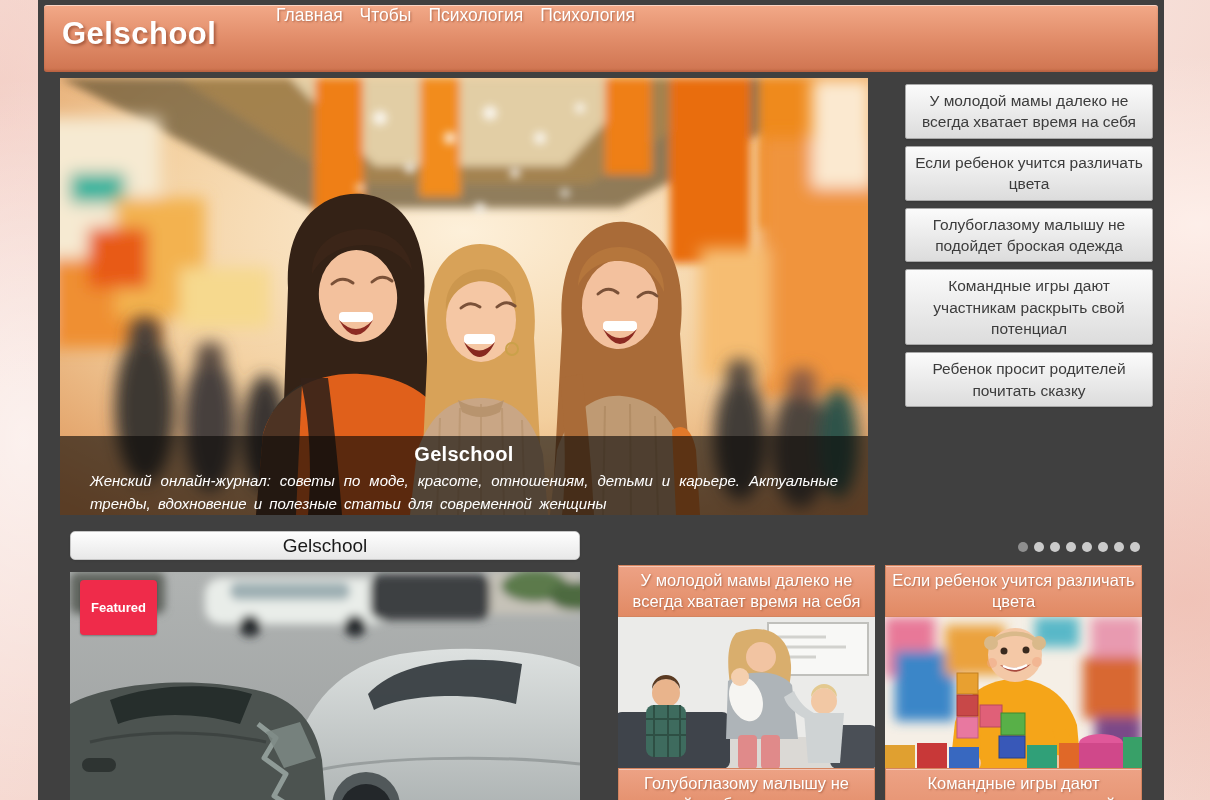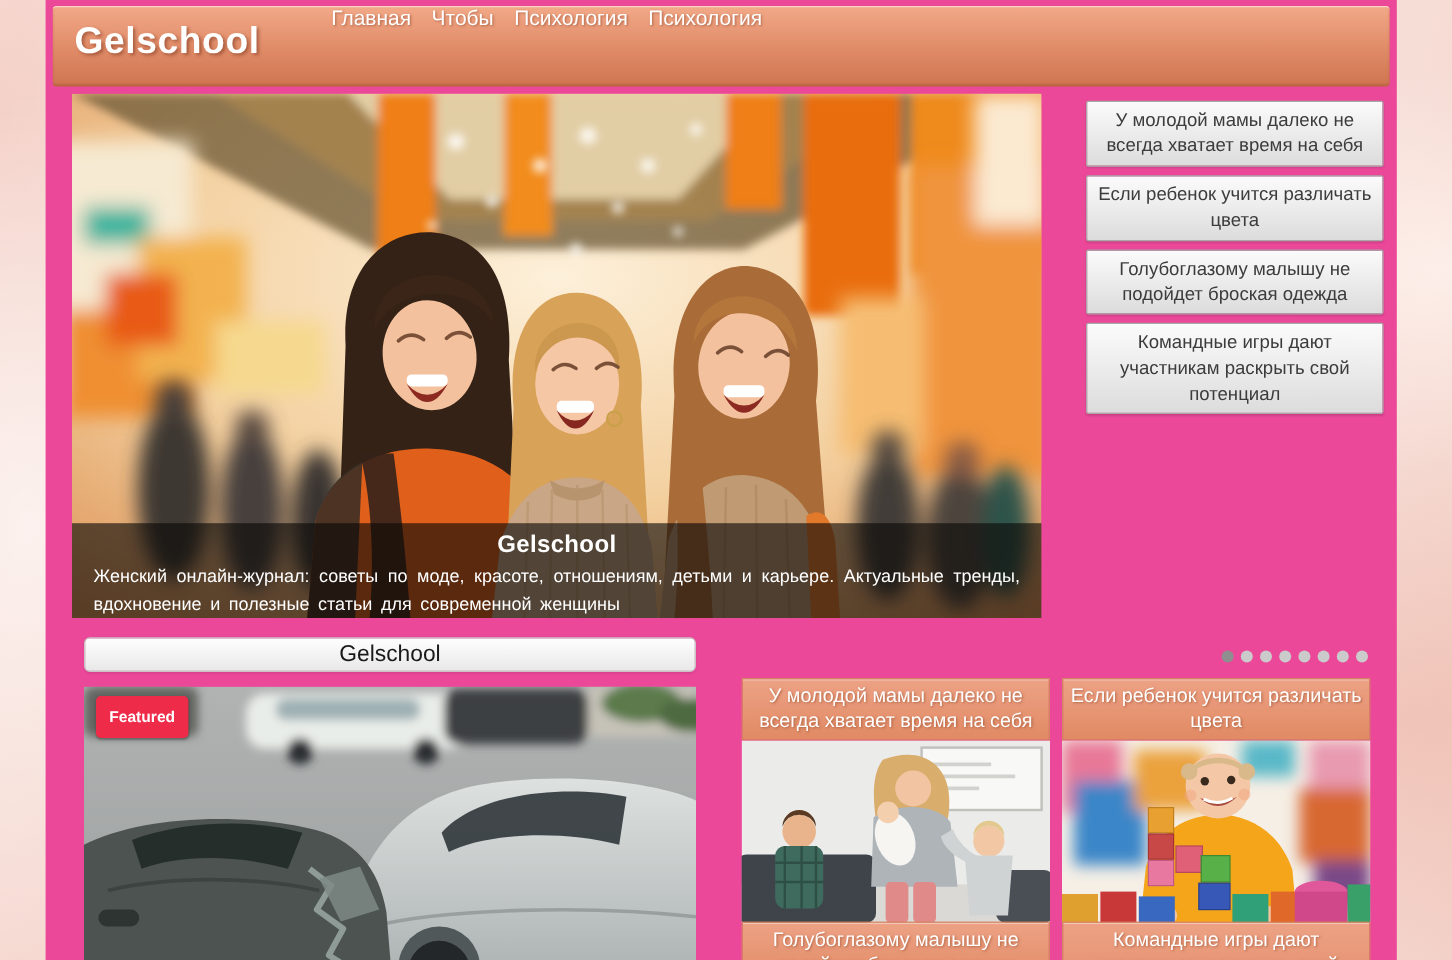--- a/index.html
+++ b/index.html
@@ -7,21 +7,21 @@
     width:1210px; height:800px; overflow:hidden; position:relative;
     font-family:"Liberation Sans", sans-serif;
     background-color:#f4d4cb;
     background-image:
       radial-gradient(ellipse 300px 520px at 2% 55%, rgba(255,255,255,.6), transparent 70%),
       radial-gradient(ellipse 420px 260px at 99% 28%, rgba(255,242,237,.85), transparent 65%),
       radial-gradient(ellipse 520px 300px at 98% 75%, rgba(238,183,170,.6), transparent 70%),
       radial-gradient(ellipse 260px 420px at 0% 12%, rgba(241,198,188,.6), transparent 70%),
       linear-gradient(105deg, #f8e1da 0%, #f2cec5 40%, #f8e6e0 70%, #f3d2c9 100%);
   }
-  .wrapper { position:absolute; left:38px; top:0; width:1126px; height:800px; background:#ec4899; overflow:hidden; }
+  .wrapper { position:absolute; left:38px; top:0; width:1126px; height:800px; background:#404040; overflow:hidden; }
 
   
   .site-header {
     position:absolute; left:6px; top:5px; width:1114px; height:67px; border-radius:3px;
     background:linear-gradient(180deg, #f2a988 0%, #e28e6b 48%, #cf7450 100%);
     box-shadow: inset 0 1px 0 rgba(255,255,255,.5), inset 0 -2px 2px rgba(150,70,40,.35);
   }
   .logo {
     position:absolute; left:18px; top:11px; font-size:31px; font-weight:bold; color:#fff;
     letter-spacing:.5px; text-shadow:2px 2px 3px rgba(120,50,25,.55); cursor:pointer;
@@ -31,21 +31,21 @@
            text-shadow:1px 1px 2px rgba(130,60,35,.55); }
 
   
   .hero { position:absolute; left:22px; top:78px; width:808px; height:437px; overflow:hidden; }
   .hero svg { display:block; width:808px; height:437px; }
   .hero-caption {
     position:absolute; left:0; bottom:0; width:100%; height:79px; box-sizing:border-box;
     background:rgba(10,8,6,.62); color:#fff; padding:7px 18px 0;
   }
   .hero-caption .cap-title { margin:0; font-size:20px; font-weight:bold; text-align:center; letter-spacing:.3px; }
-  .hero-caption .cap-text { margin:3px 0 0; font-size:15px; text-align:justify;
+  .hero-caption .cap-text { margin:3px 12px 0; font-size:15px; font-style:italic; text-align:justify;
     line-height:1.55; word-spacing:3px; }
 
   
   .sidebar { position:absolute; left:867px; top:84px; width:248px; display:flex; flex-direction:column; gap:7px; }
   .side-btn {
     background:linear-gradient(180deg,#fbfbfb,#dcdcdc); border:1px solid #a8a8a8; border-radius:2px;
     box-sizing:border-box; padding:5px 8px; font-size:15.5px; color:#3c3c3c; text-align:center;
     line-height:1.38; box-shadow:0 1px 2px rgba(0,0,0,.14); cursor:pointer;
   }
 
@@ -56,21 +56,21 @@
     text-align:center; font-size:19px; color:#1a1a1a; line-height:27px; box-shadow:0 1px 2px rgba(0,0,0,.08);
   }
   .dots { position:absolute; left:980px; top:542px; display:flex; gap:6px; }
   .dot { width:10px; height:10px; border-radius:50%; background:#cbcbcb; cursor:pointer; }
   .dot.active { background:#8f8f8f; }
 
   .featured-card { position:absolute; left:32px; top:572px; width:510px; height:240px; overflow:hidden; cursor:pointer; }
   .featured-card svg { display:block; width:510px; height:260px; }
   .featured-badge {
     position:absolute; left:10px; top:8px; background:#ef2b4a; color:#fff; font-weight:bold;
-    font-size:13px; padding:10px 11px; border-radius:4px; box-shadow:0 1px 2px rgba(0,0,0,.3);
+    font-size:13px; padding:20px 11px; border-radius:4px; box-shadow:0 1px 2px rgba(0,0,0,.3);
   }
 
   .card { position:absolute; width:257px; cursor:pointer; }
   .card-header {
     box-sizing:border-box; min-height:49px; display:flex; align-items:center; justify-content:center;
     background:linear-gradient(180deg,#eda285,#e18a64); border:1px solid #d4845f;
     box-shadow: inset 0 1px 0 rgba(255,255,255,.4);
     color:#fff; font-size:16.5px; text-align:center; padding:4px 6px; line-height:1.28;
     text-shadow:1px 1px 2px rgba(140,70,40,.6);
   }
@@ -202,20 +202,21 @@
       <div class="cap-title">Gelschool</div>
       <p class="cap-text">Женский онлайн-журнал: советы по моде, красоте, отношениям, детьми и карьере. Актуальные тренды, вдохновение и полезные статьи для современной женщины</p>
     </div>
   </div>
 
   <div class="sidebar">
     <div class="side-btn">У молодой мамы далеко не всегда хватает время на себя</div>
     <div class="side-btn">Если ребенок учится различать цвета</div>
     <div class="side-btn">Голубоглазому малышу не подойдет броская одежда</div>
     <div class="side-btn">Командные игры дают участникам раскрыть свой потенциал</div>
+    <div class="side-btn">Ребенок просит родителей почитать сказку</div>
   </div>
 
   <div class="section-bar">Gelschool</div>
 
   <div class="dots">
       <span class="dot active"></span>
       <span class="dot"></span>
       <span class="dot"></span>
       <span class="dot"></span>
       <span class="dot"></span>

